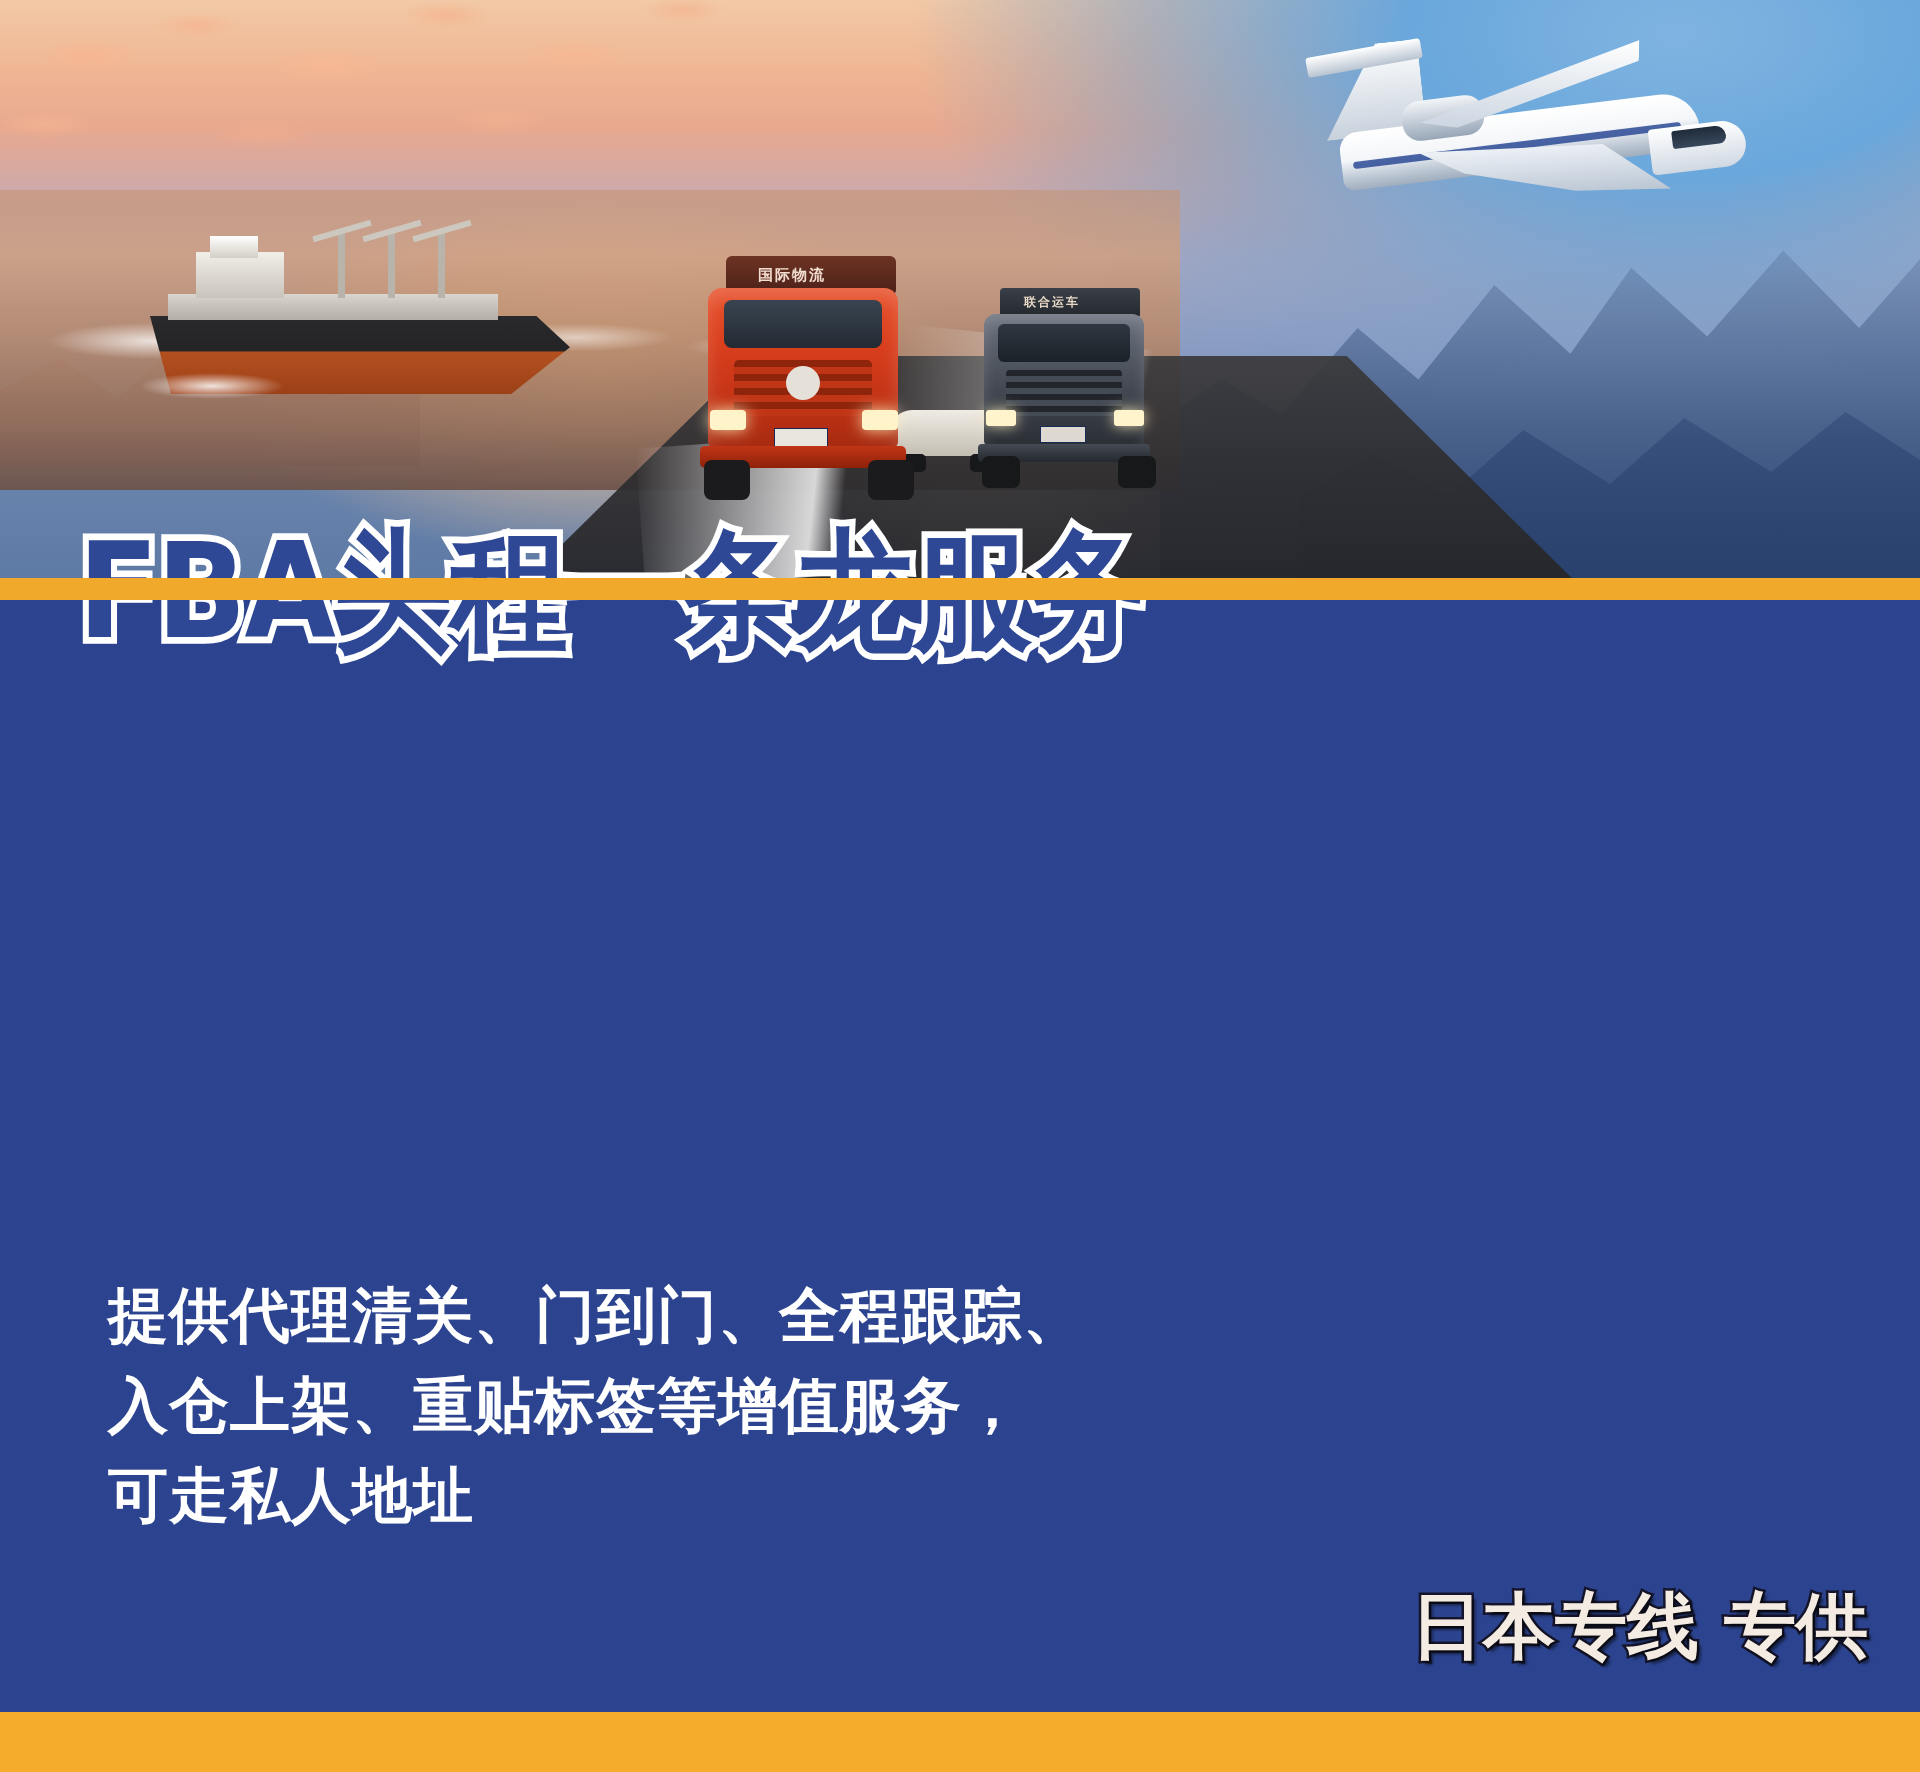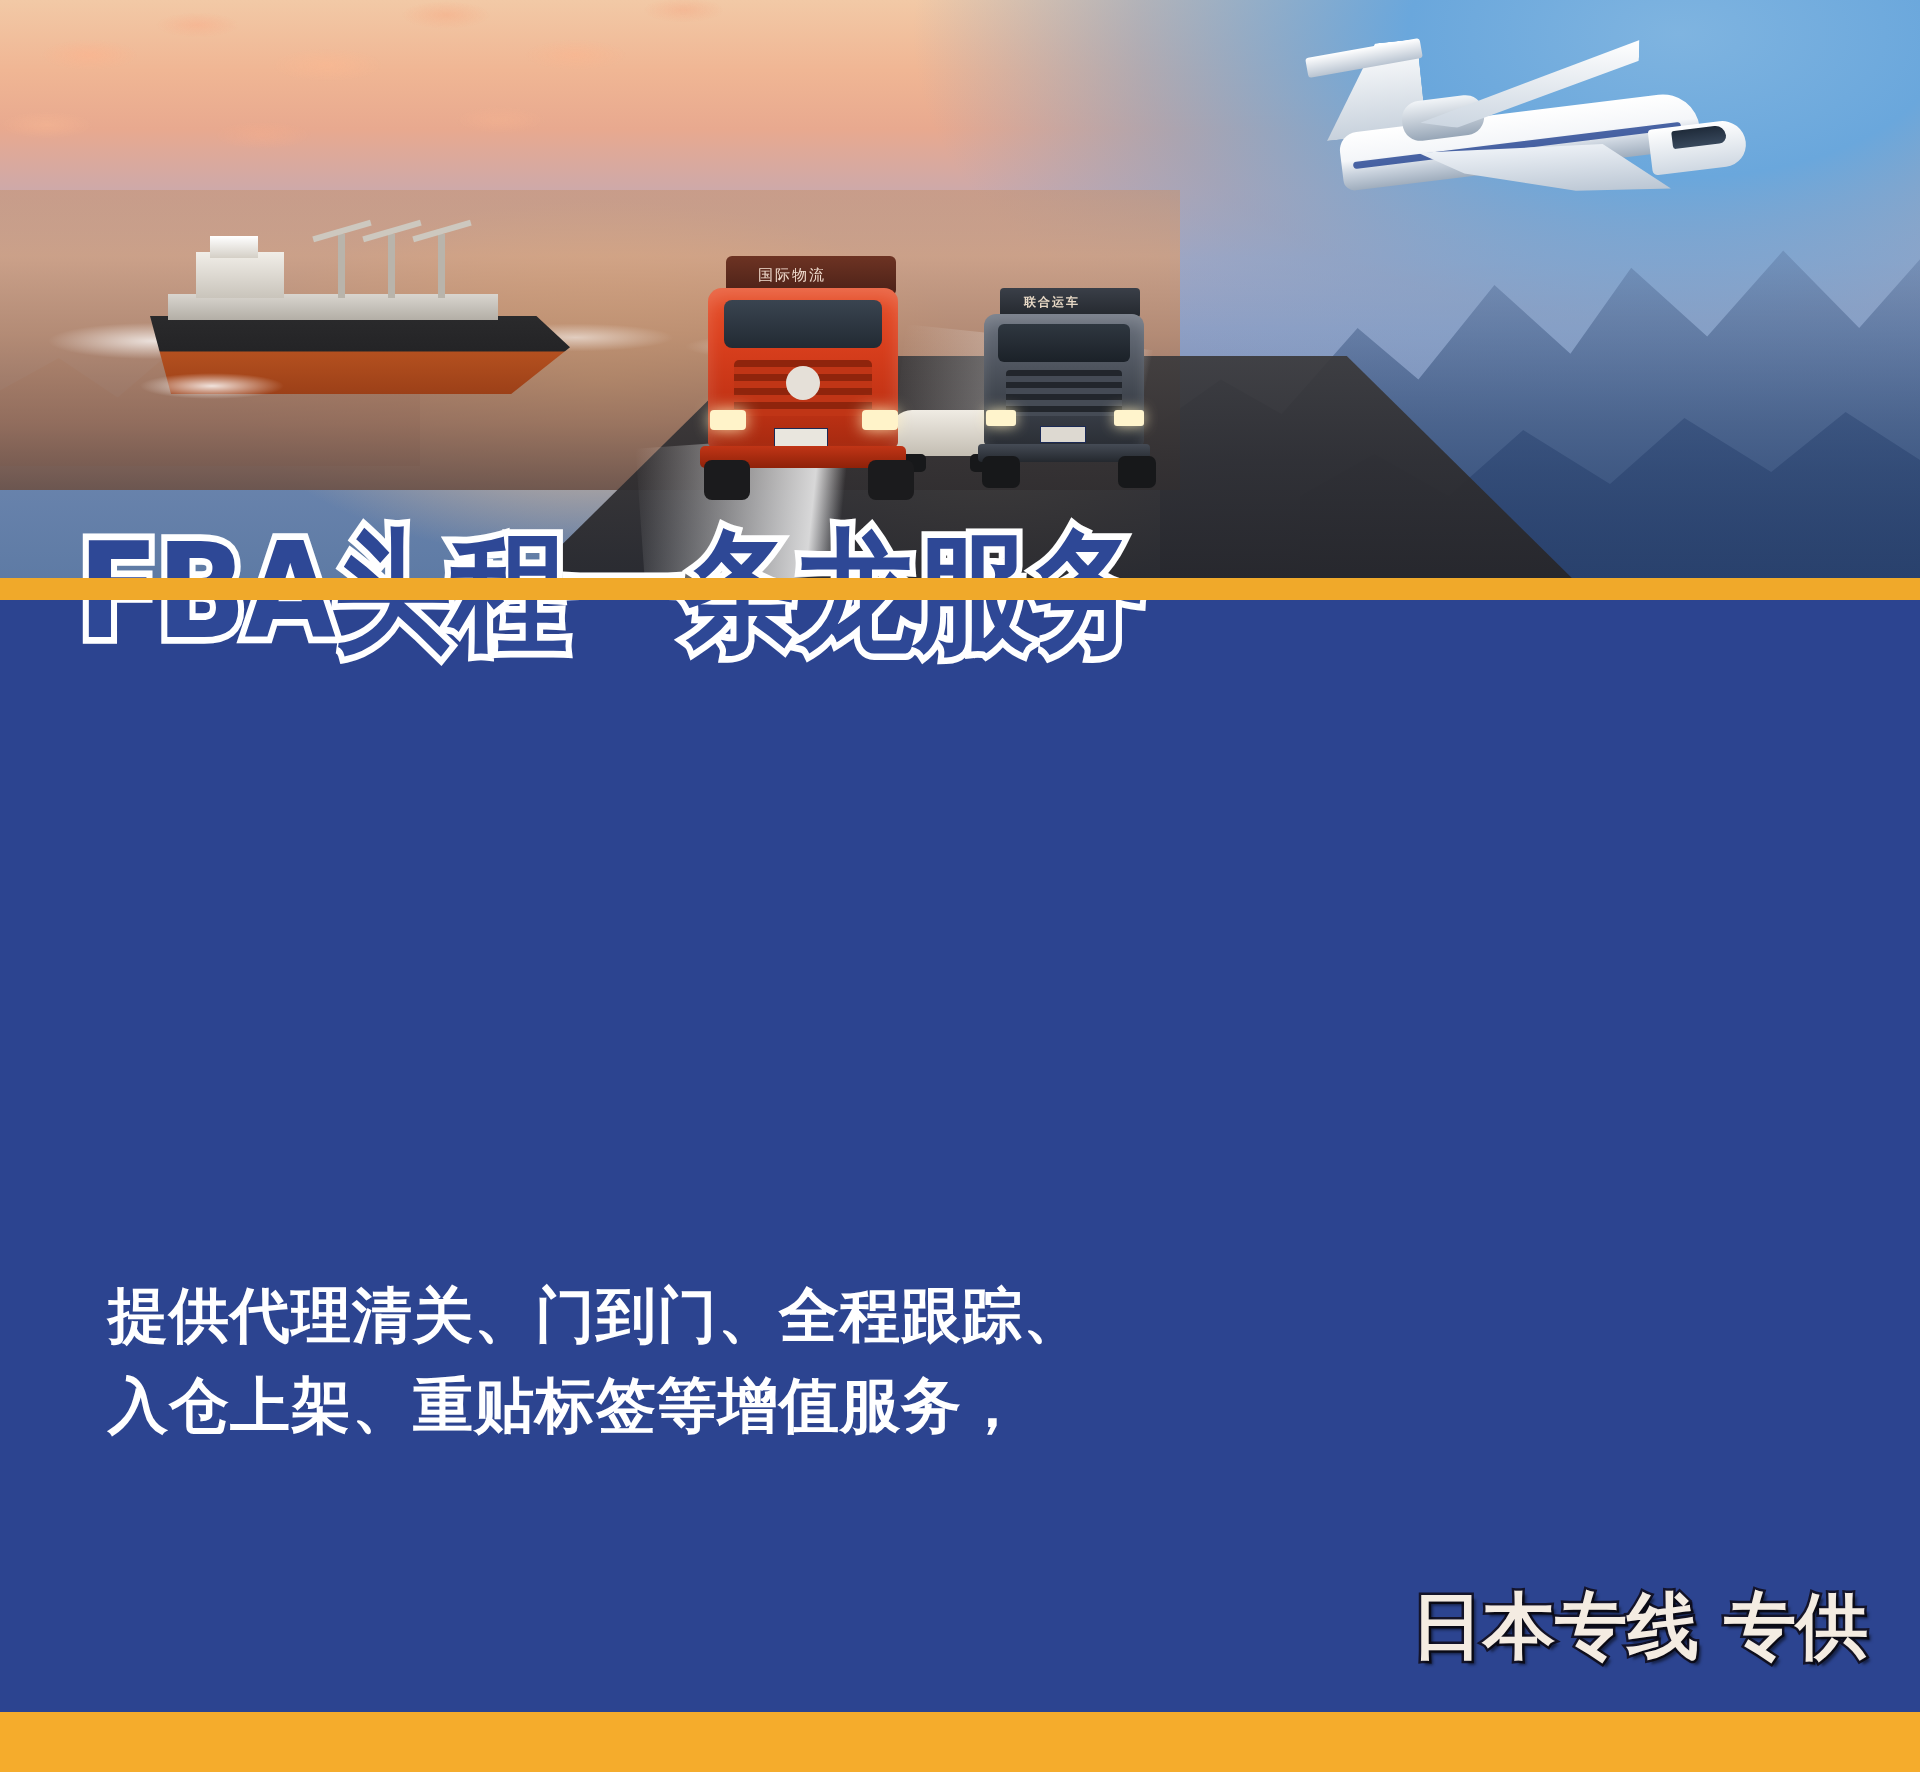--- a/index.html
+++ b/index.html
@@ -155,21 +155,21 @@
   }
   .truck-red .badge{
     position:absolute;left:96px;top:88px;width:34px;height:34px;border-radius:50%;
     background:#e5e0d8;
   }
   .truck-red .lamp{position:absolute;top:132px;width:36px;height:20px;border-radius:4px;background:#fff3c9;box-shadow:0 0 16px rgba(255,240,190,.9);}
   .truck-red .lamp.l{left:20px;} .truck-red .lamp.r{left:172px;}
   .truck-red .plate{position:absolute;left:84px;top:150px;width:52px;height:18px;background:#e9e6de;border:1px solid #1b2a55;}
   .truck-red .bumper{position:absolute;left:10px;top:168px;width:206px;height:22px;border-radius:5px;background:linear-gradient(180deg,#c13516,#8e2109);}
   .truck-red .box{position:absolute;left:36px;top:-22px;width:170px;height:40px;border-radius:6px;background:linear-gradient(180deg,#6d3323,#4a2017);}
-  .truck-red .box small{position:absolute;left:32px;top:10px;color:#f2ded0;font-size:15px;letter-spacing:2px;font-weight:normal;}
+  .truck-red .box small{position:absolute;left:32px;top:10px;color:#f2ded0;font-size:15px;letter-spacing:2px;font-weight:bold;}
   .truck-red .wheel{position:absolute;top:182px;width:46px;height:40px;border-radius:8px;background:#1b1b1d;}
   .truck-red .wheel.l{left:14px;} .truck-red .wheel.r{left:178px;}
 
   
   .truck-grey{position:absolute;left:970px;top:304px;width:200px;height:190px;}
   .truck-grey .cab{
     position:absolute;left:14px;top:10px;width:160px;height:132px;border-radius:12px 12px 5px 5px;
     background:linear-gradient(180deg,#6d7480 0%,#4e545e 40%,#383d46 75%,#2a2e35 100%);
     box-shadow:inset 0 8px 14px rgba(255,255,255,.14);
   }
@@ -419,19 +419,20 @@
 
   <div class="gold-divider"></div>
 
   <div class="panel"></div>
 
 
 
   <div class="body-text">
     <div>提供代理清关、门到门、全程跟踪、</div>
     <div>入仓上架、重贴标签等增值服务，</div>
+    <div>可走私人地址</div>
   </div>
 
   <div class="signature">日本专线 专供</div>
 
   <div class="bottom-strip"></div>
 
 </div>
 
 </body></html>

